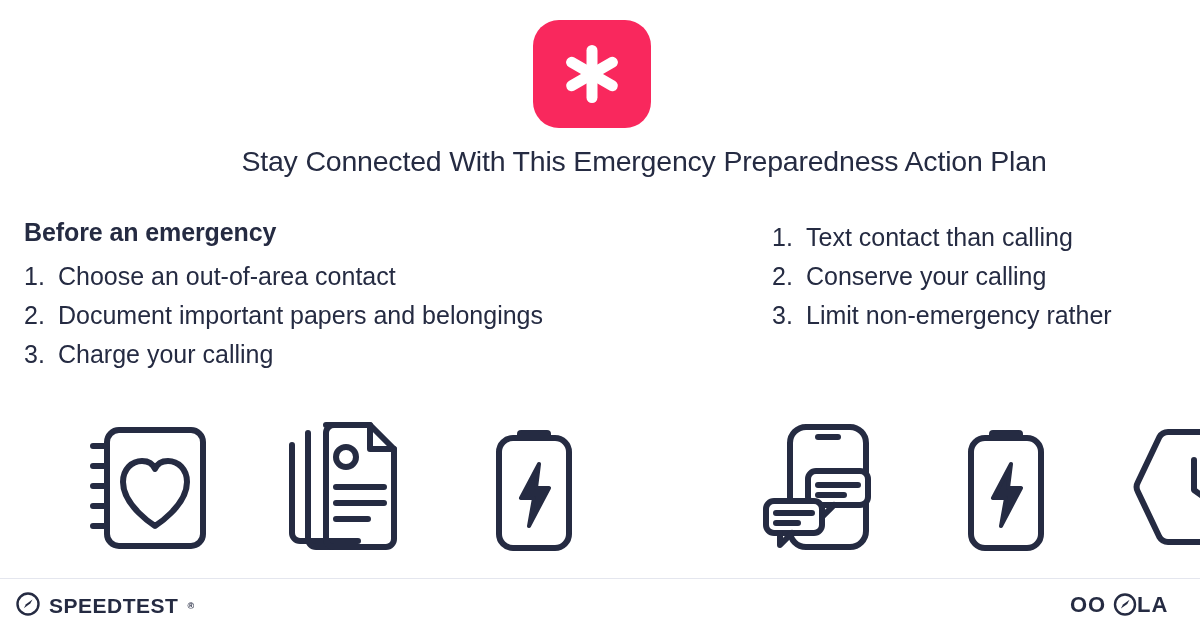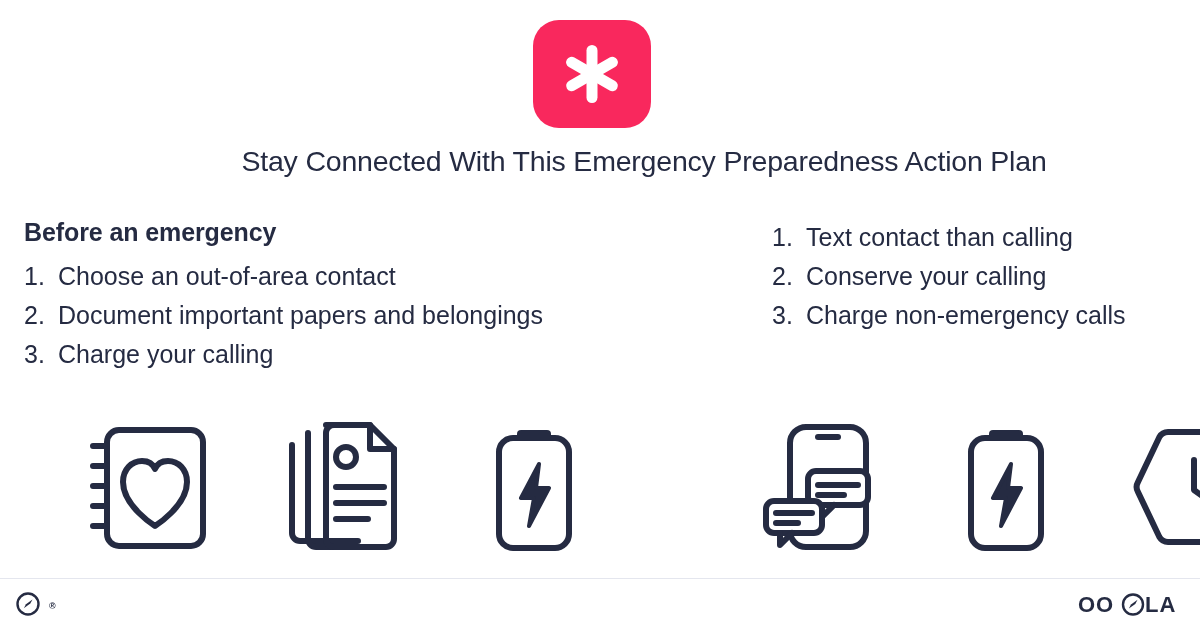--- a/index.html
+++ b/index.html
@@ -130,21 +130,21 @@
     color: #252b42;
   }
   .footer-left .tm {
     font-size: 9px;
     vertical-align: super;
     font-weight: bold;
     color: #252b42;
   }
   .footer-right {
     position: absolute;
-    right: 18px;
+    right: 26px;
     top: 592px;
     display: flex;
     align-items: center;
   }
 </style>
 </head>
 <body>
 
 <div class="canvas">
 
@@ -185,21 +185,21 @@
       <li>
         <span class="num">1.</span>
         <span class="txt">Text contact than calling</span>
       </li>
       <li>
         <span class="num">2.</span>
         <span class="txt">Conserve your calling</span>
       </li>
       <li>
         <span class="num">3.</span>
-        <span class="txt">Charge non-emergency calls</span>
+        <span class="txt">Limit non-emergency rather</span>
       </li>
     </ol>
   </div>
 
   <div class="icon-row left">
 
     <div class="icon-wrap">
       <svg width="126" height="132" viewBox="0 0 126 132" fill="none" stroke="#252b42" stroke-width="6" stroke-linecap="round" stroke-linejoin="round" aria-hidden="true">
         <rect x="20" y="8" width="96" height="116" rx="12"></rect>
         <path d="M20 24 H6 M20 44 H6 M20 64 H6 M20 84 H6 M20 104 H6"></path>
@@ -262,20 +262,21 @@
 
   <div class="footer-rule"></div>
 
   <div class="footer-left">
     <span>
       <svg width="24" height="24" viewBox="0 0 24 24" aria-hidden="true">
         <circle cx="12" cy="12" r="10.5" fill="none" stroke="#252b42" stroke-width="2.4"></circle>
         <path d="M16.5 7.5 L10 12.2 L7.8 16.2 L14.3 11.6 Z" fill="#252b42"></path>
       </svg>
     </span>
+    <span class="wordmark">SPEEDTEST</span>
     <span class="tm">®</span>
   </div>
 
   <div class="footer-right">
     <svg width="104" height="26" viewBox="0 0 104 26" aria-hidden="true">
       <text x="0" y="20" font-family="Liberation Sans, sans-serif" font-size="22" font-weight="bold" letter-spacing="1" fill="#252b42">OO</text>
       <circle cx="55" cy="12.5" r="10" fill="none" stroke="#252b42" stroke-width="2.4"></circle>
       <path d="M59.5 7.8 L53 12.6 L50.9 16.6 L57.3 12 Z" fill="#252b42"></path>
       <text x="67" y="20" font-family="Liberation Sans, sans-serif" font-size="22" font-weight="bold" letter-spacing="1" fill="#252b42">LA</text>
     </svg>

